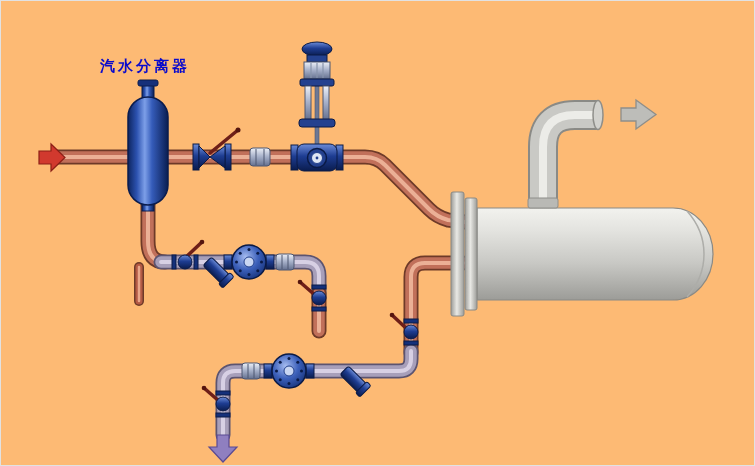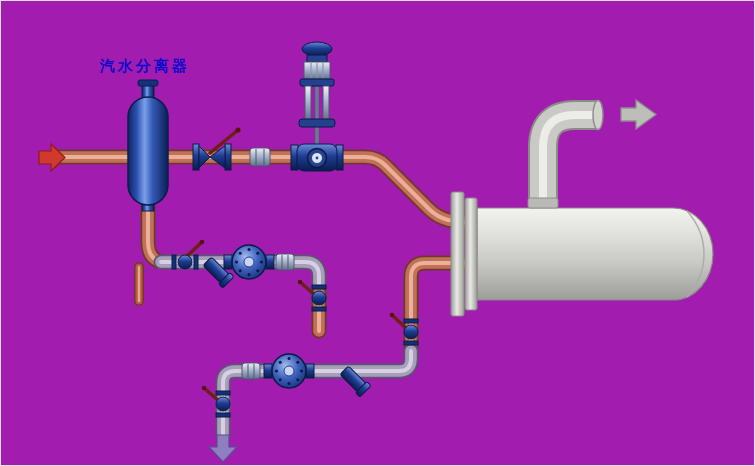--- a/index.html
+++ b/index.html
@@ -1,17 +1,17 @@
 <!DOCTYPE html>
 <html><head>
 <meta charset="utf-8">
 <style>
   html,body{margin:0;padding:0;background:#fff;}
   .canvas{
-    position:relative;width:755px;height:466px;background:#a21caf;
+    position:relative;width:755px;height:466px;background:#fdba74;
     border:1px solid #e2e2e2;box-sizing:border-box;overflow:hidden;
     font-family:"DejaVu Sans","Liberation Sans",sans-serif;
   }
   svg{position:absolute;inset:0;}
   
   .cu-o{stroke:#6e3a28;stroke-width:15;fill:none;stroke-linecap:round;stroke-linejoin:round}
   .cu-m{stroke:#c1705a;stroke-width:11.5;fill:none;stroke-linecap:round;stroke-linejoin:round}
   .cu-h{stroke:#edb39a;stroke-width:4;fill:none;stroke-linecap:round;stroke-linejoin:round;opacity:.95}
   .cu2-o{stroke:#6e3a28;stroke-width:10;fill:none;stroke-linecap:round}
   .cu2-m{stroke:#b55a44;stroke-width:7;fill:none;stroke-linecap:round}

